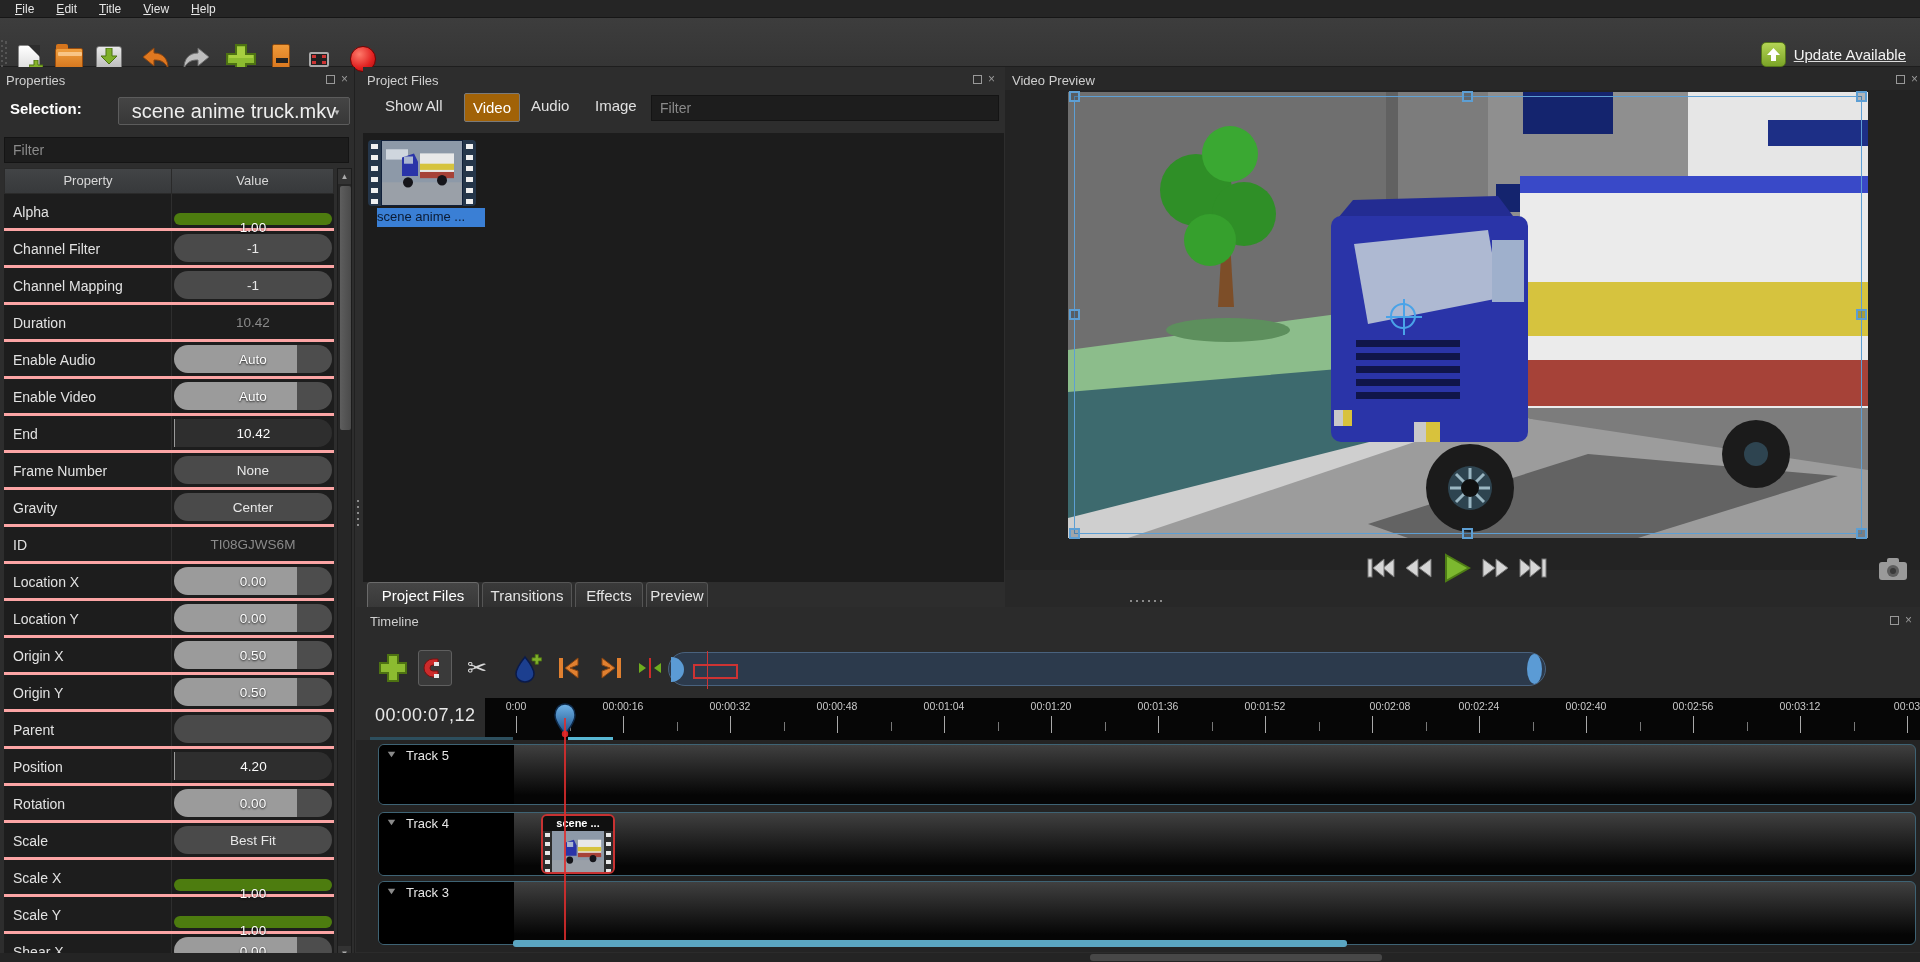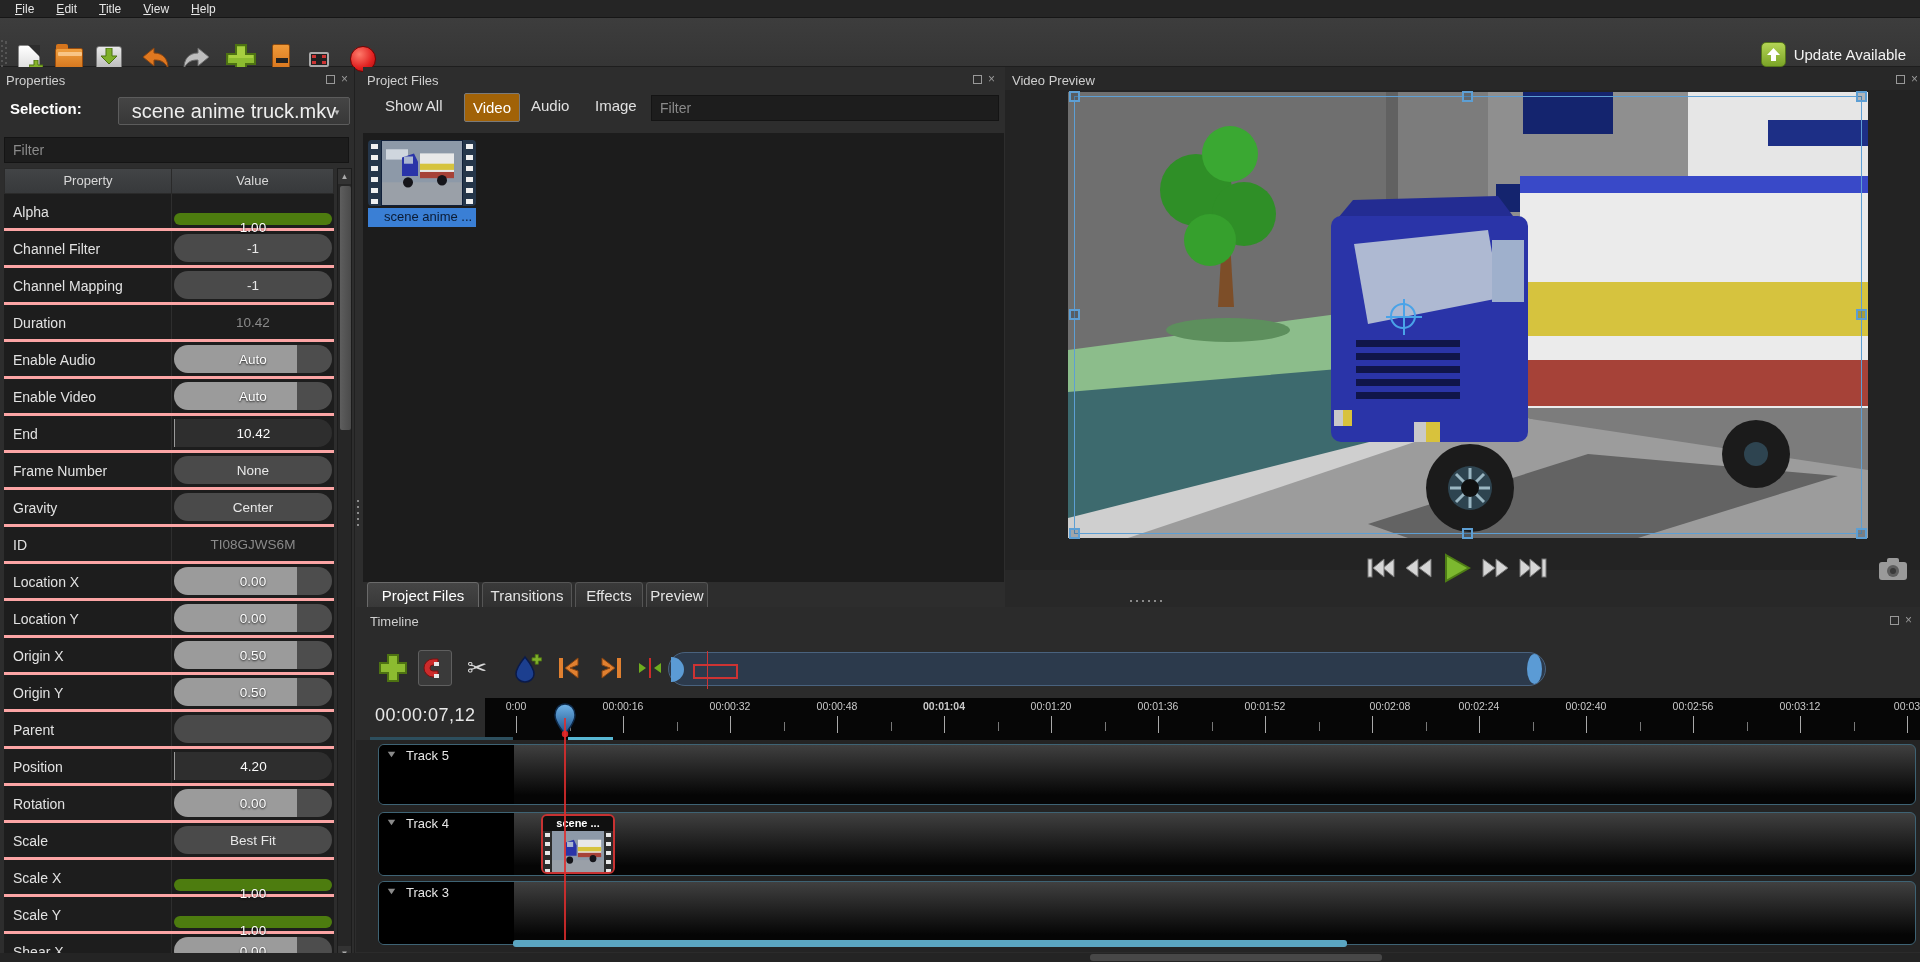--- a/index.html
+++ b/index.html
@@ -33,21 +33,21 @@
   .save { position:relative; width:26px; height:26px; background:linear-gradient(#e8e8e8,#b5b5b5); border:1px solid #777; border-radius:3px; }
   
   .film { position:relative; width:18px; height:30px; background:linear-gradient(#f09a38,#d4701a); border:1px solid #8a4a10; border-radius:2px; }
   .film::before{ content:""; position:absolute; left:3px; top:13px; width:12px; height:5px; background:#222; }
   
   .mini-screen { width:20px; height:15px; background:#202020; border:2px solid #aaa; border-radius:2px; position:relative;}
   .mini-screen i{ position:absolute; width:4px; height:3px; background:#cc3333; }
   
   .export-circle { width:26px; height:26px; border-radius:50%;
      background:radial-gradient(circle at 35% 30%, #ff7a6a, #e02020 60%, #a01010); border:1px solid #700; }
-  #update-area { right:14px; top:24px; display:flex; align-items:center; gap:8px; position:absolute; cursor:pointer; }
+  #update-area { right:14px; top:24px; display:flex; align-items:center; gap:8px; position:absolute; cursor:pointer;text-decoration:underline; }
   #update-icon { width:25px; height:25px; border-radius:5px; background:linear-gradient(#b4d455,#7ba427);
      border:1px solid #55761a; display:flex; align-items:center; justify-content:center; }
   #update-label { font-size:15px; color:#f2f2f2; }
 
   
   .panel-title { font-size:13px; color:#cfcfcf; }
   .dock-icons { display:flex; gap:6px; align-items:center; }
   .dock-box { width:9px; height:9px; border:1px solid #999; display:inline-block; }
   .dock-close { color:#999; font-size:12px; line-height:9px; }
 
@@ -97,22 +97,22 @@
   .pf-filter-text { position:absolute; top:30px; font-size:15px; color:#e0e0e0; cursor:pointer; }
   #pf-video-btn { position:absolute; left:101px; top:26px; width:56px; height:29px; border:1px solid #7a7a7a; background:#a16207;
       border-radius:2px; font-size:15px; color:#fff; text-align:center; line-height:27px; cursor:pointer;}
   #pf-filter { left:288px; top:28px; width:348px; height:26px; position:absolute; }
   #pf-files-area { left:0; top:66px; width:641px; height:449px; background:#1c1c1c; position:absolute; }
   #pf-thumb { left:5px; top:7px; width:108px; height:66px; position:absolute; background:#25364a; border-radius:4px;
       display:flex; cursor:pointer; }
   .sprocket { width:13px; height:100%; background:repeating-linear-gradient(180deg,#f0f0f0 2px 7px,#25364a 7px 11px); 
       background-size:7px 11px; background-position:3px 2px; background-repeat:repeat-y; }
   #pf-thumb .frame { flex:1; background:#888; overflow:hidden; border:1px solid #11203a;}
-  #pf-thumb-label { left:5px; top:75px; width:108px; height:19px; position:absolute; background:#3a7fd5; color:#0b1b33;
-      font-size:13px; line-height:18px; padding-left:16px; white-space:nowrap; overflow:hidden; }
+  #pf-thumb-label { left:14px; top:75px; width:108px; height:19px; position:absolute; background:#3a7fd5; color:#0b1b33;
+      font-size:13px; line-height:18px; padding-left:0; white-space:nowrap; overflow:hidden; }
   .bottom-tab { position:absolute; top:515px; height:27px; background:linear-gradient(#3a3a3a,#303030); border:1px solid #555;
       border-radius:3px 3px 0 0; font-size:15px; color:#e4e4e4; text-align:center; line-height:25px; cursor:pointer; }
   .bottom-tab.active { background:linear-gradient(#454545,#383838); border-color:#6a6a6a; color:#fff; }
 
   
   #video-preview-panel { left:1005px; top:67px; width:915px; height:540px; background:#282828; }
   #vp-title { left:7px; top:6px; }
   #vp-dock { left:891px; top:8px; position:absolute; }
   #vp-stage { left:0; top:23px; width:915px; height:480px; background:#232323; position:absolute; overflow:hidden;}
   #vp-canvas { position:absolute; left:63px; top:2px; width:800px; height:446px; background:#7c7c7c; overflow:hidden; }
@@ -614,21 +614,21 @@
         <span class="tick-minor" style="left: 84.5px;"></span>
         <span class="ruler-label" style="left: 138px;">00:00:16</span>
         <span class="tick-major" style="left: 138px;"></span>
         <span class="tick-minor" style="left: 191.5px;"></span>
         <span class="ruler-label" style="left: 245px;">00:00:32</span>
         <span class="tick-major" style="left: 245px;"></span>
         <span class="tick-minor" style="left: 298.5px;"></span>
         <span class="ruler-label" style="left: 352px;">00:00:48</span>
         <span class="tick-major" style="left: 352px;"></span>
         <span class="tick-minor" style="left: 405.5px;"></span>
-        <span class="ruler-label" style="left: 459px; font-weight: bold;">00:01:04</span>
+        <span class="ruler-label" style="left: 459px;">00:01:04</span>
         <span class="tick-major" style="left: 459px;"></span>
         <span class="tick-minor" style="left: 512.5px;"></span>
         <span class="ruler-label" style="left: 566px;">00:01:20</span>
         <span class="tick-major" style="left: 566px;"></span>
         <span class="tick-minor" style="left: 619.5px;"></span>
         <span class="ruler-label" style="left: 673px;">00:01:36</span>
         <span class="tick-major" style="left: 673px;"></span>
         <span class="tick-minor" style="left: 726.5px;"></span>
         <span class="ruler-label" style="left: 780px;">00:01:52</span>
         <span class="tick-major" style="left: 780px;"></span>

